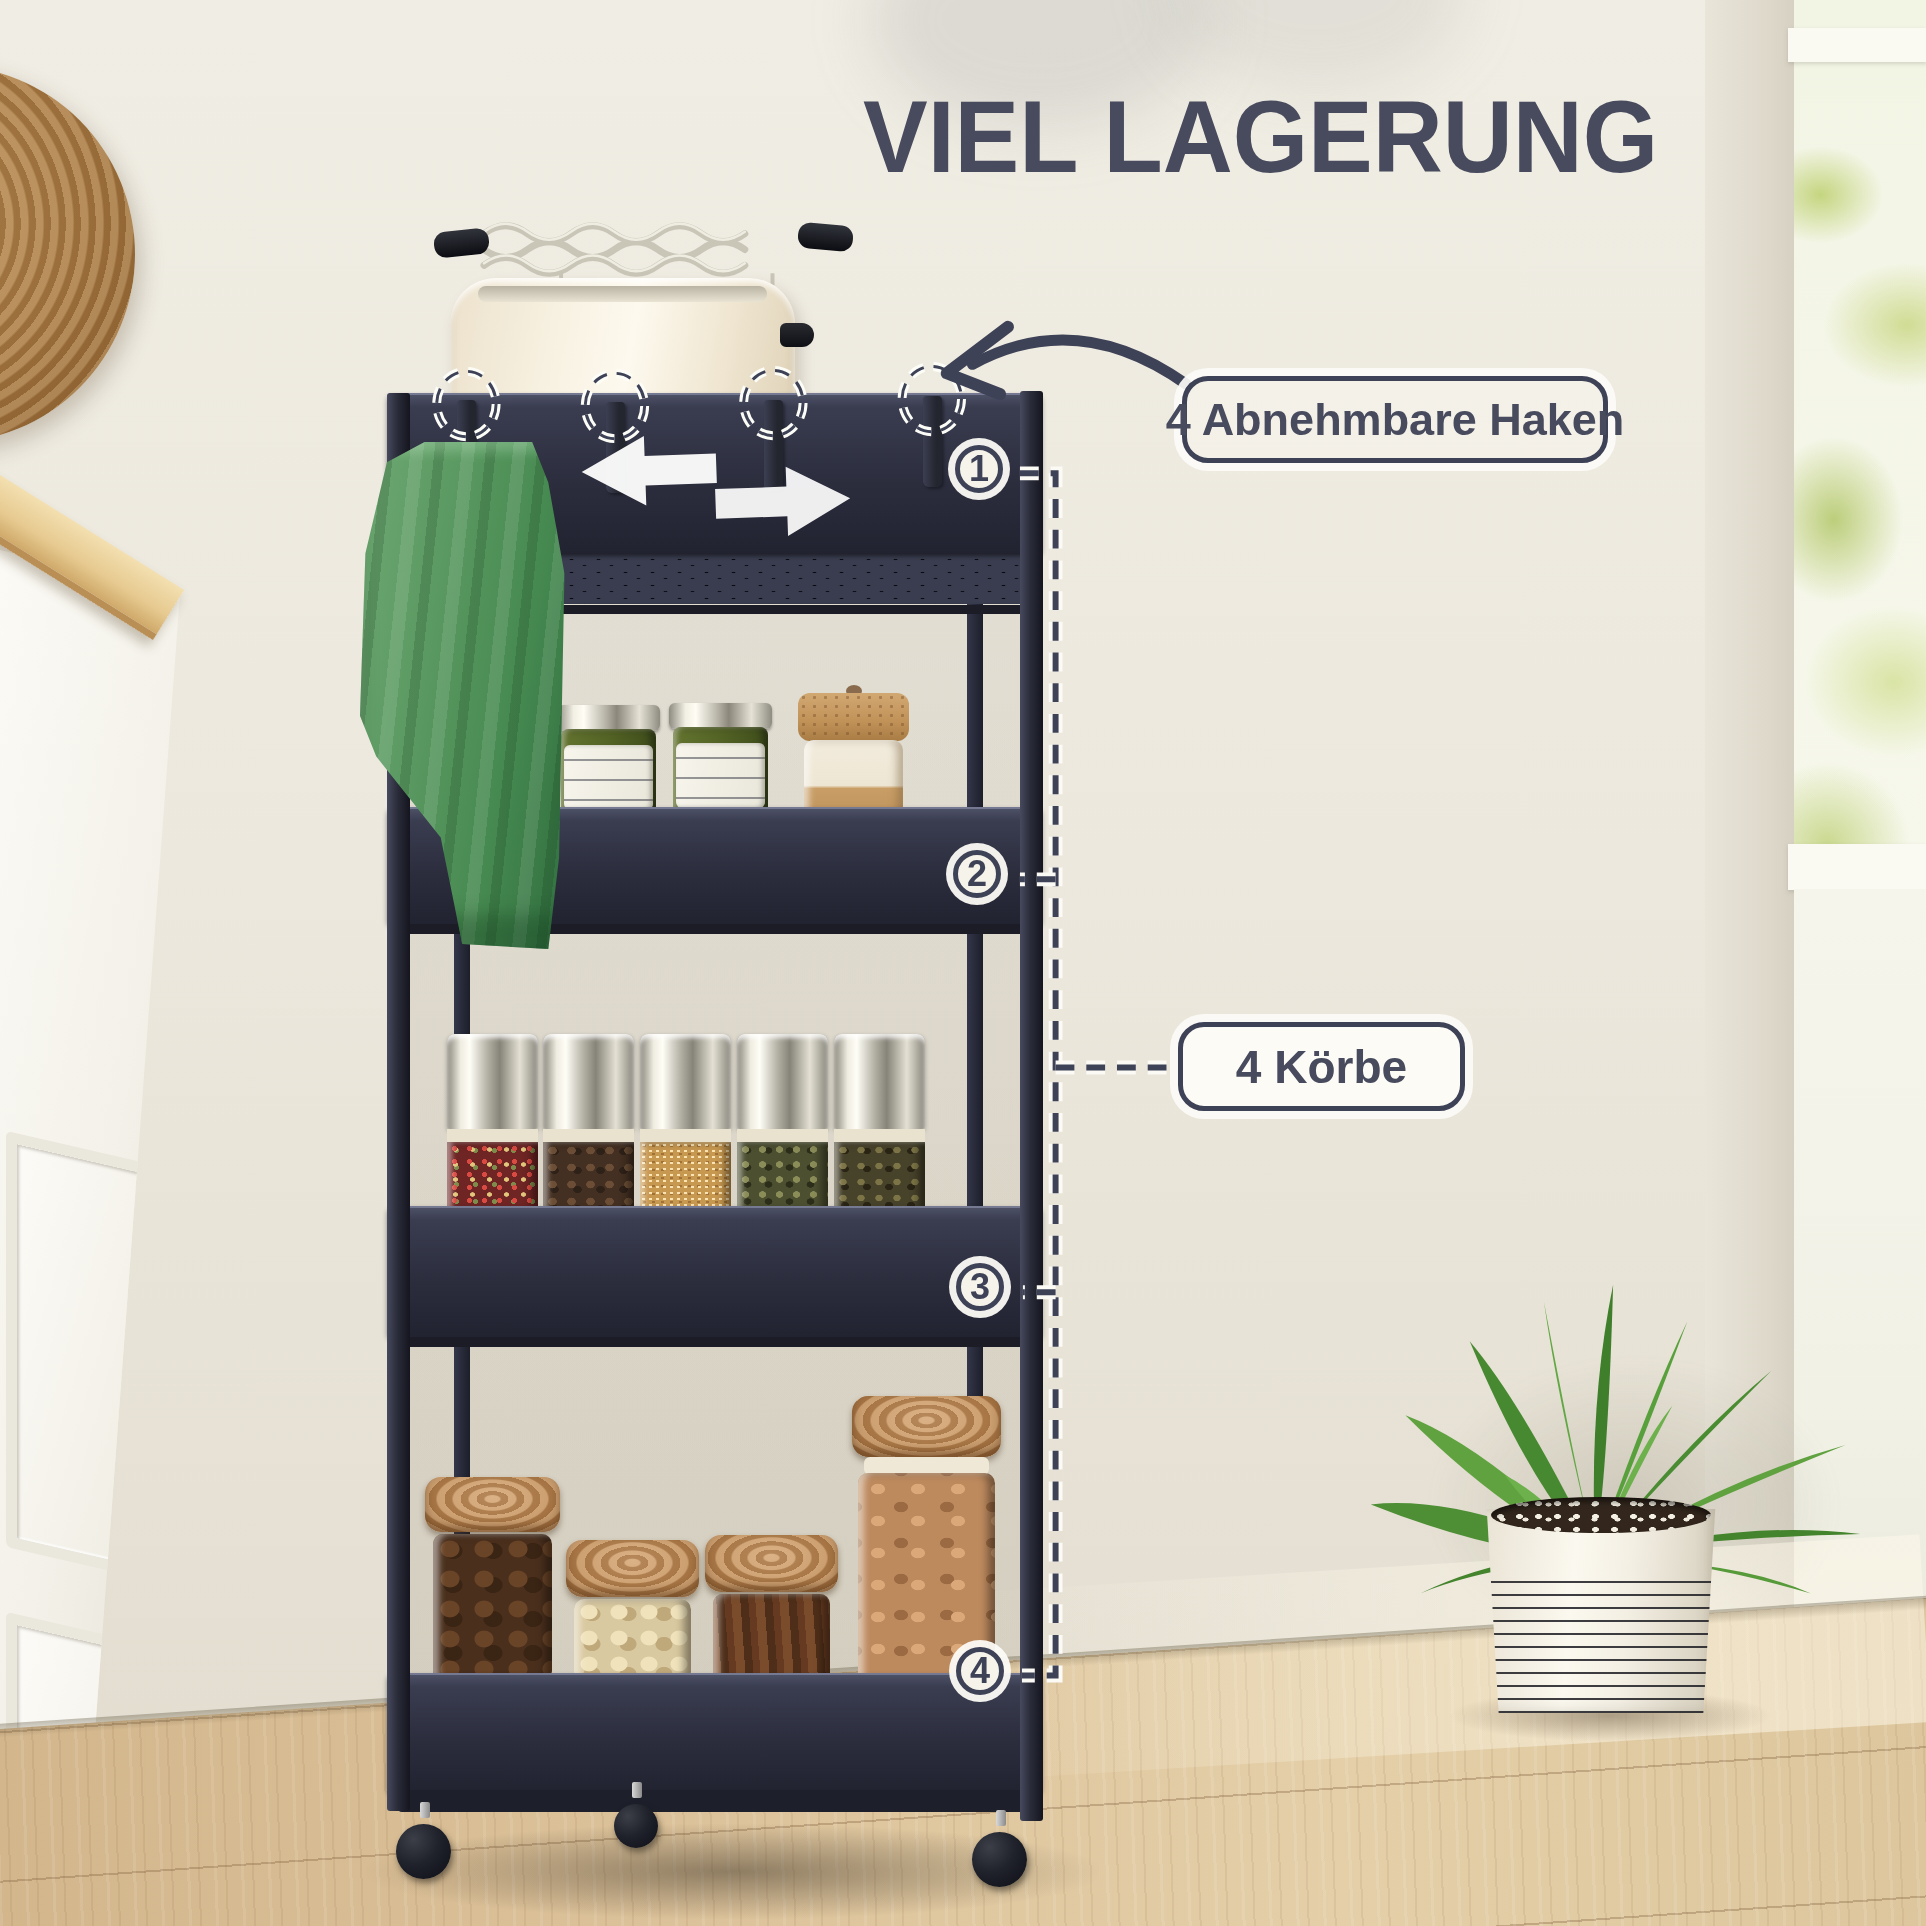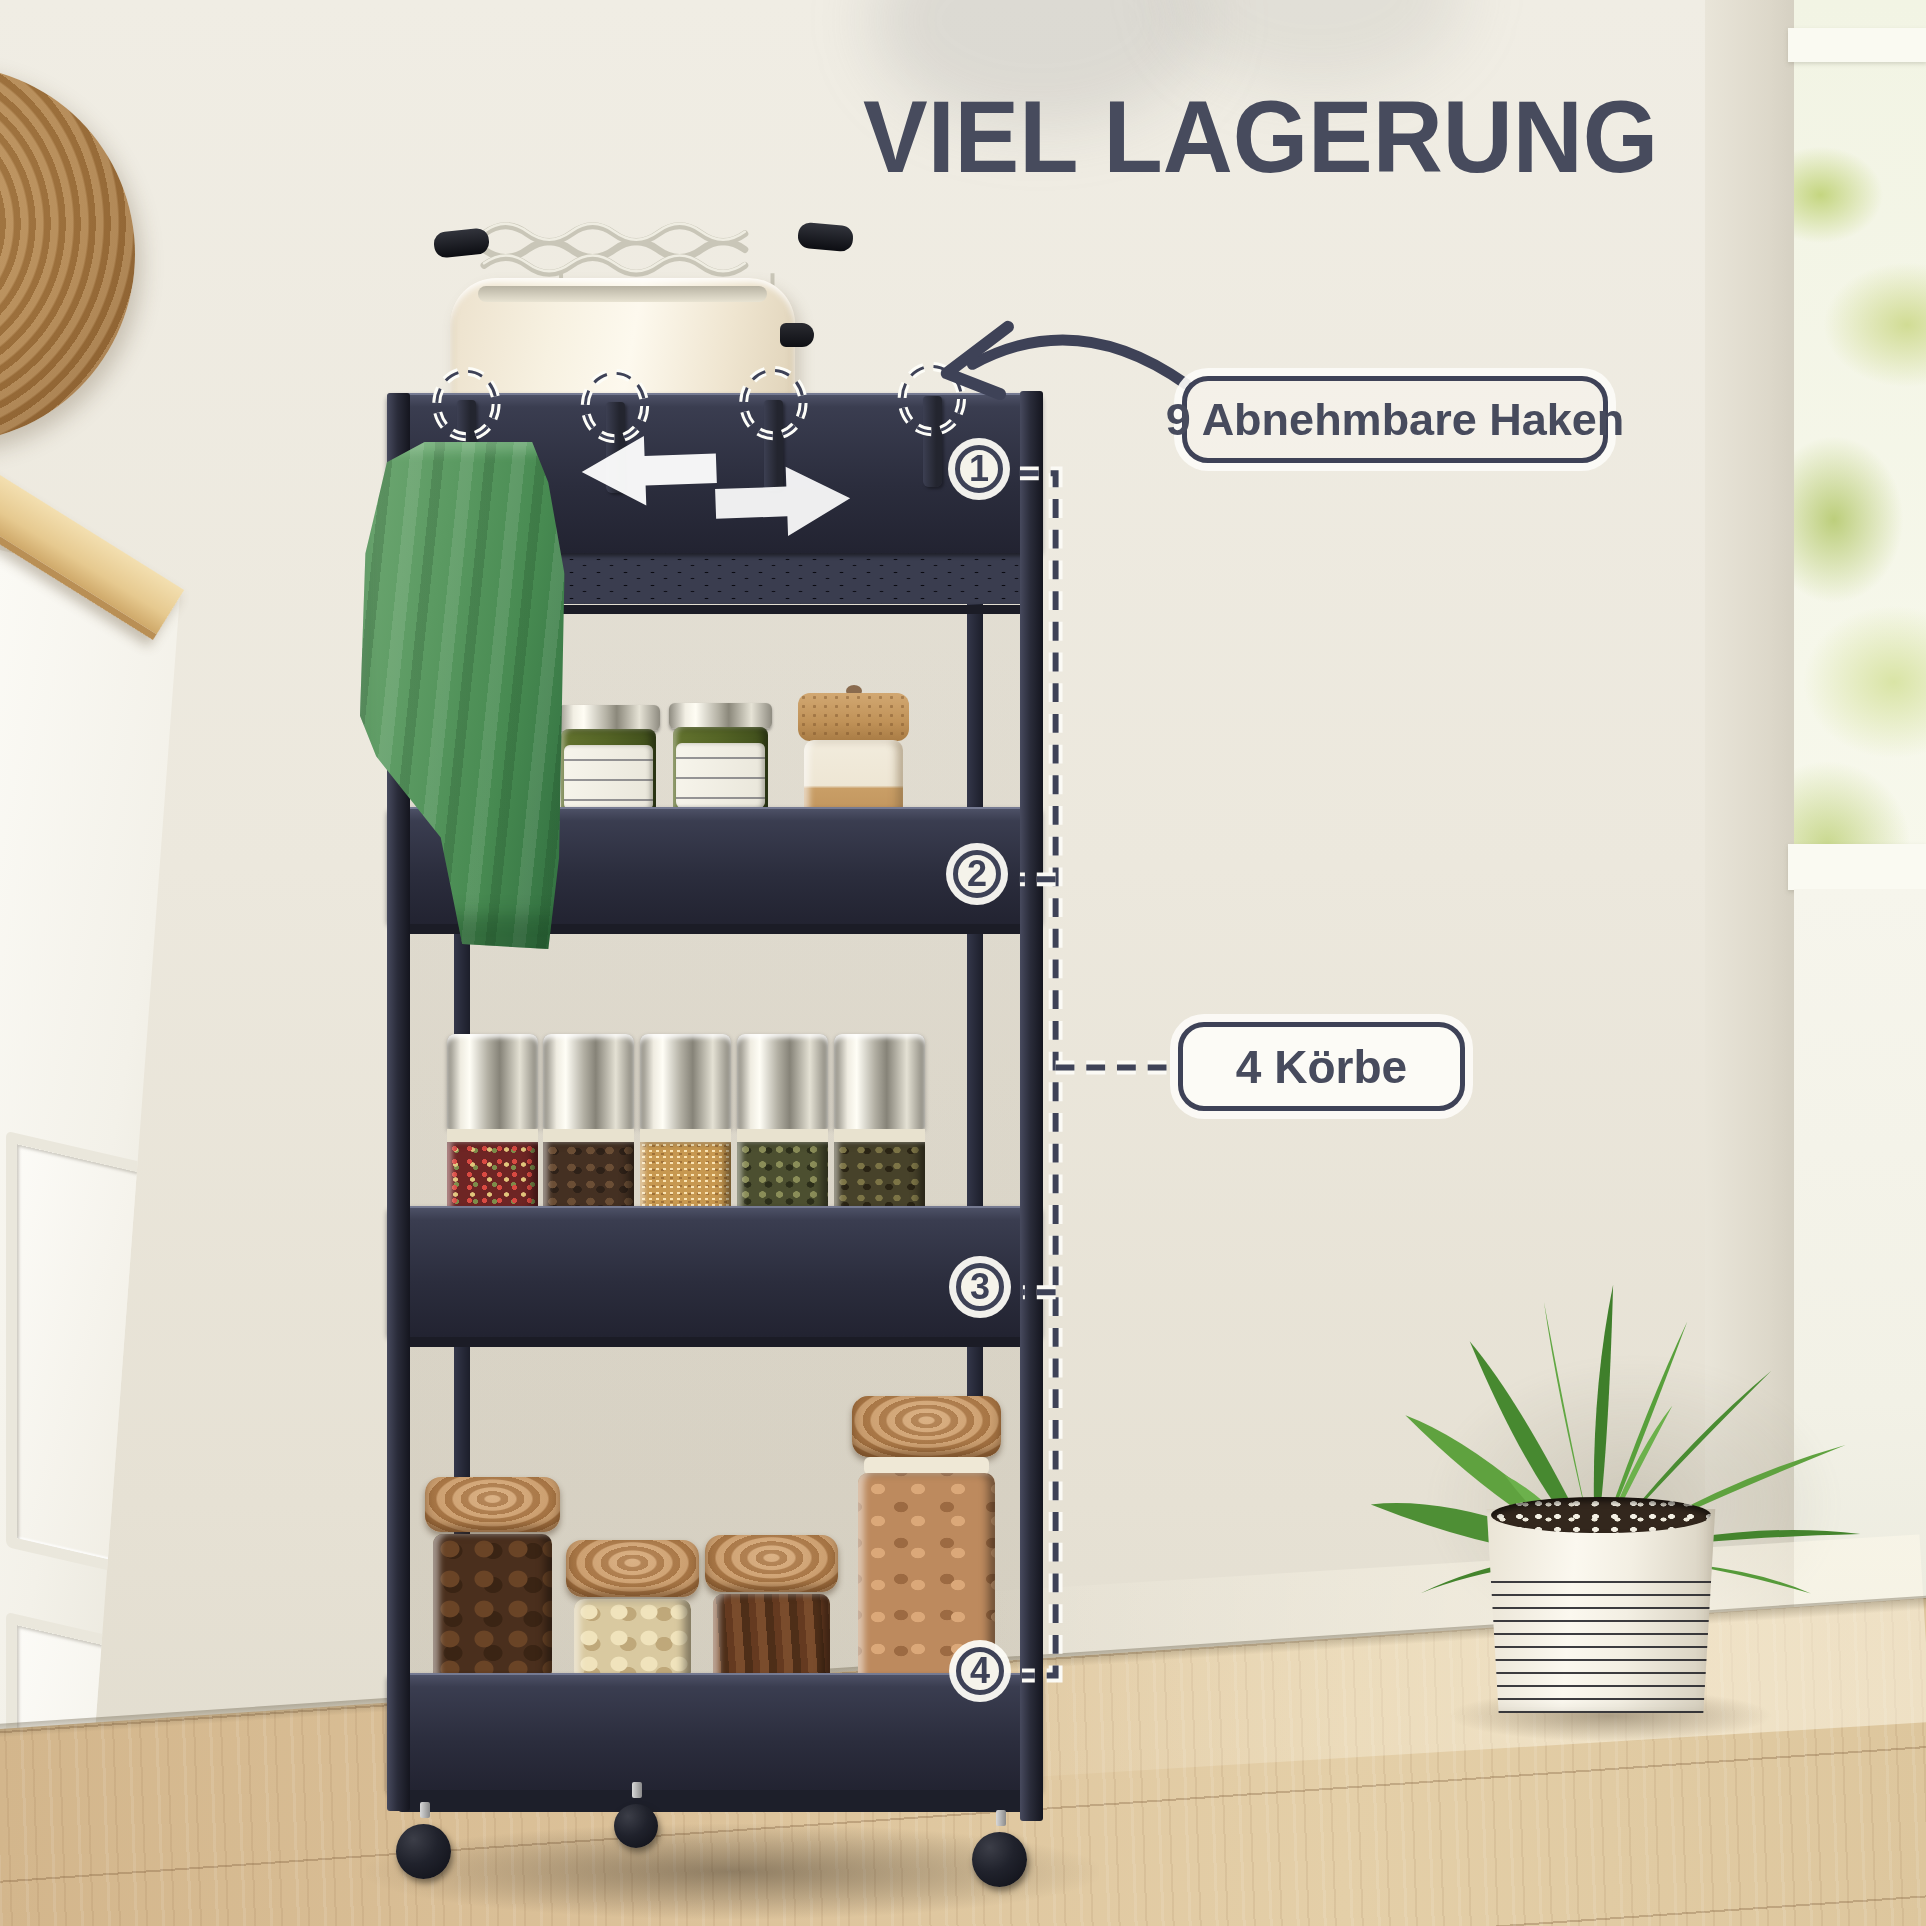--- a/index.html
+++ b/index.html
@@ -374,21 +374,21 @@
 
     <g stroke="#3e4257" fill="none" stroke-linecap="round" stroke-linejoin="round">
       <path d="M1198,388 Q1088,310 982,368" stroke-width="11"></path>
       <path d="M1018,330 L956,377 L1010,398" stroke-width="12"></path>
     </g>
   </svg>
 
   <div class="abs page-title">VIEL LAGERUNG</div>
 
   <div class="callout" style="left:1182px;top:376px;width:426px;height:87px;font-size:45px;background:rgba(252,251,246,.4);">
-    <span>9 Abnehmbare Haken</span>
+    <span>4 Abnehmbare Haken</span>
   </div>
   <div class="callout" style="left:1178px;top:1022px;width:287px;height:89px;font-size:46px;background:#fcfbf6;">
     <span>4 Körbe</span>
   </div>
 
   <div class="marker" style="left:955px;top:445px;">
       <span>1</span>
     </div>
   <div class="marker" style="left:953px;top:850px;">
       <span>2</span>

